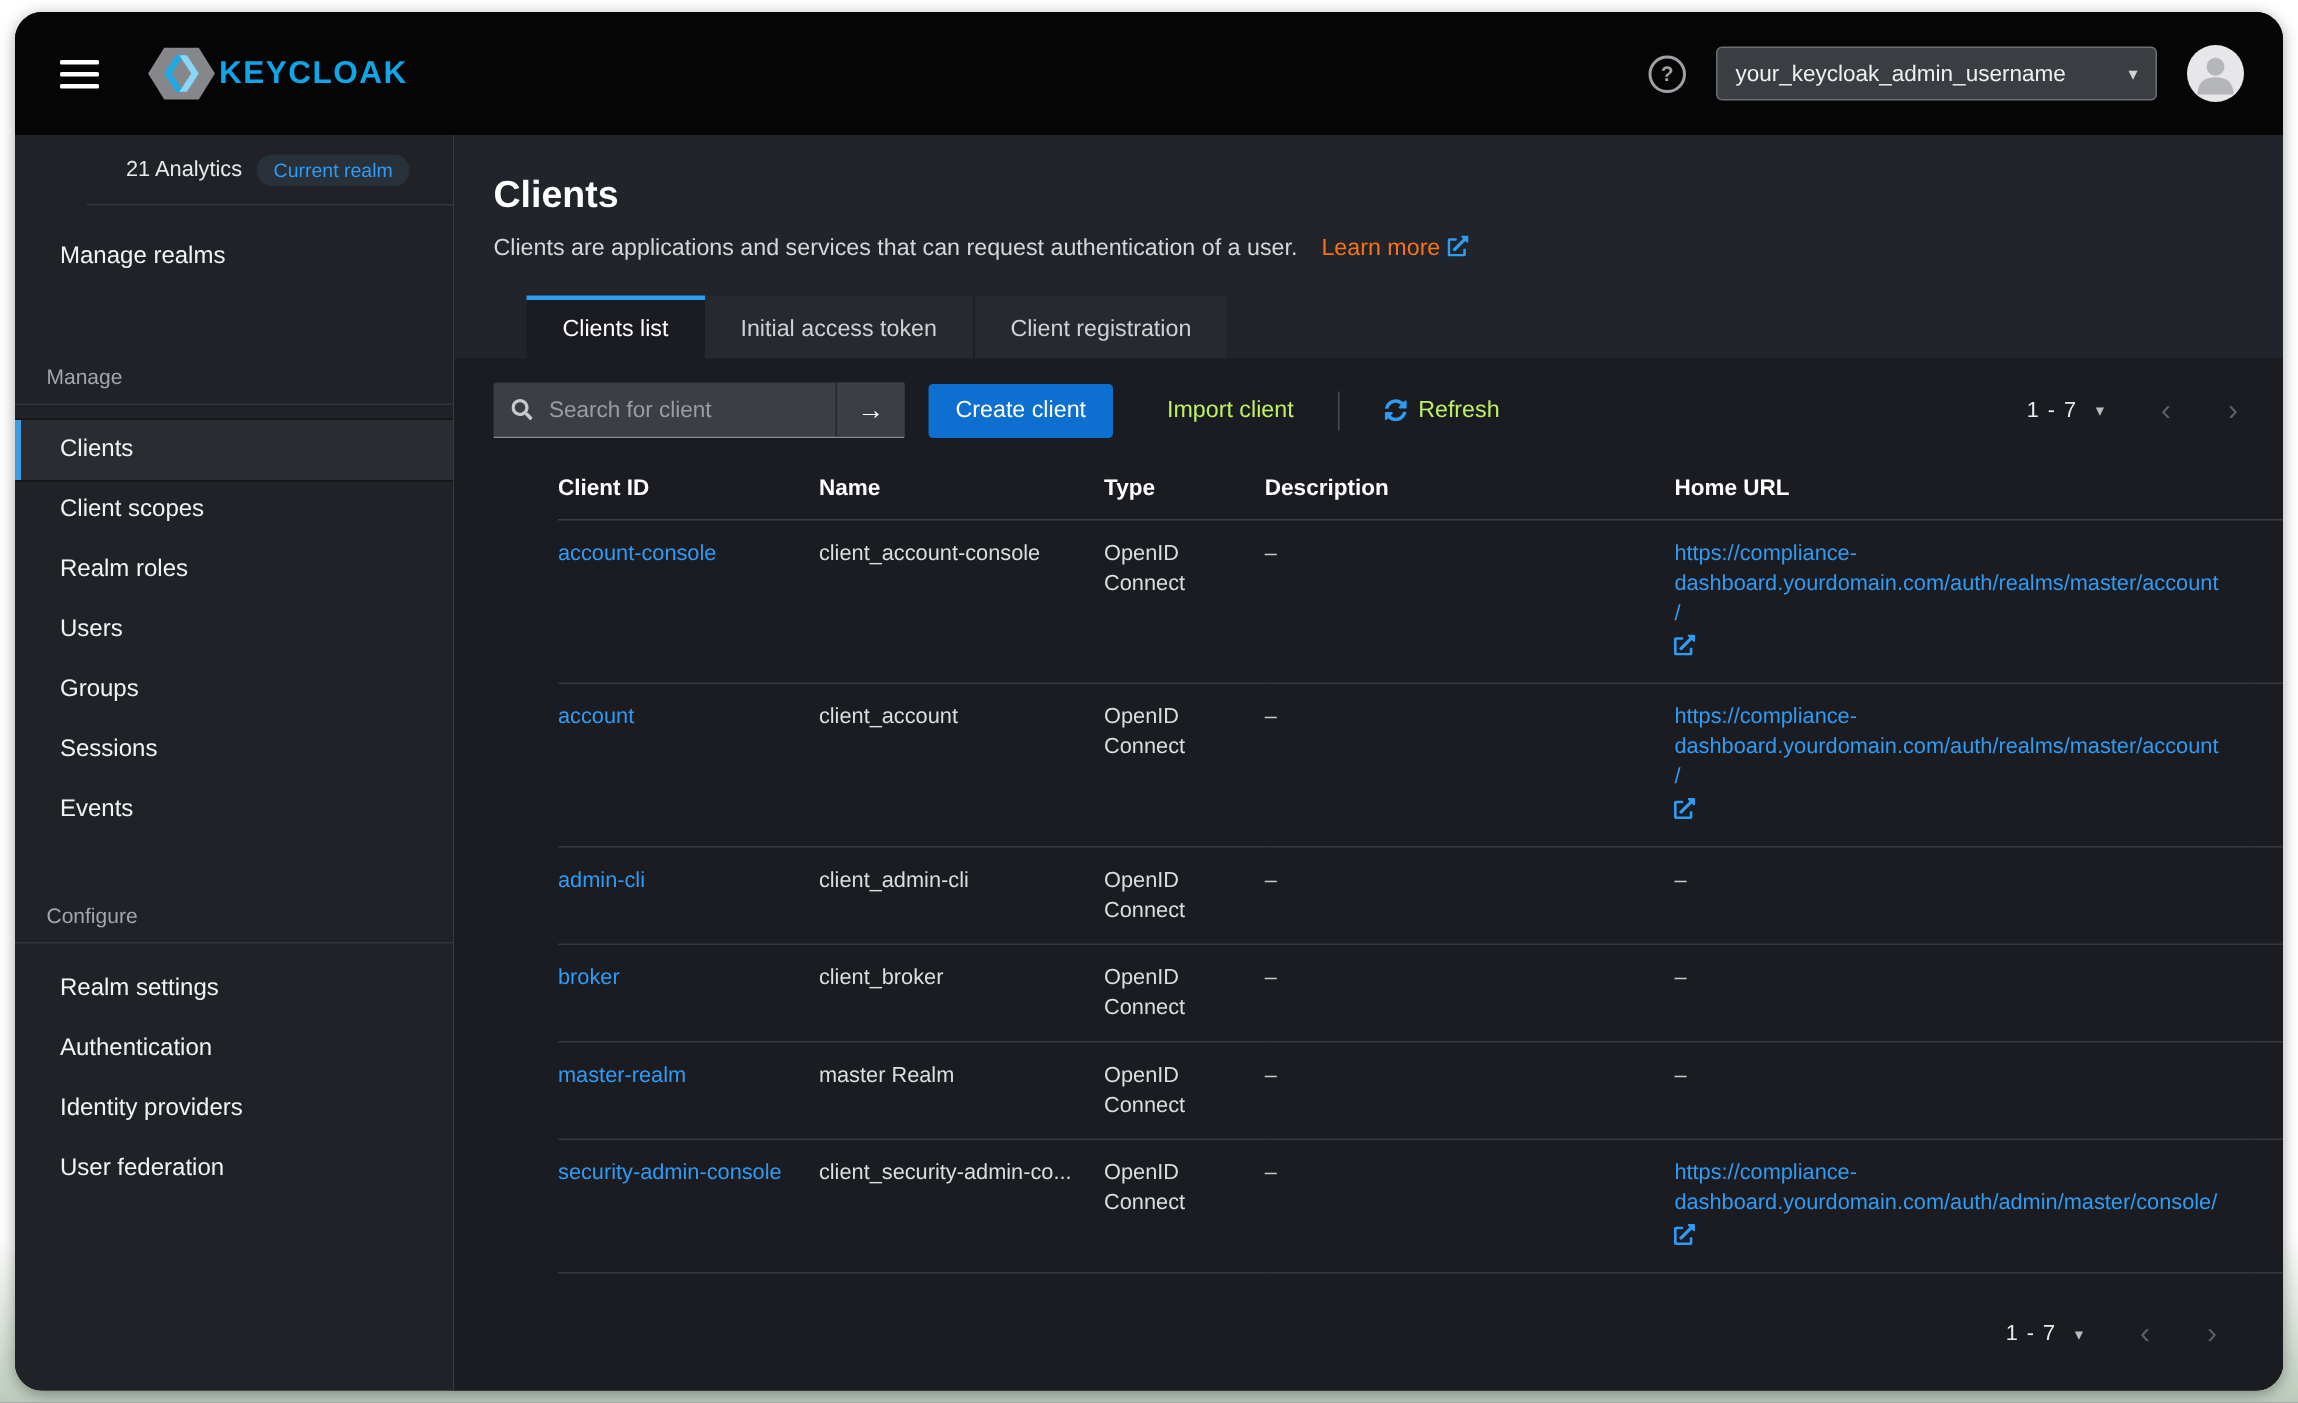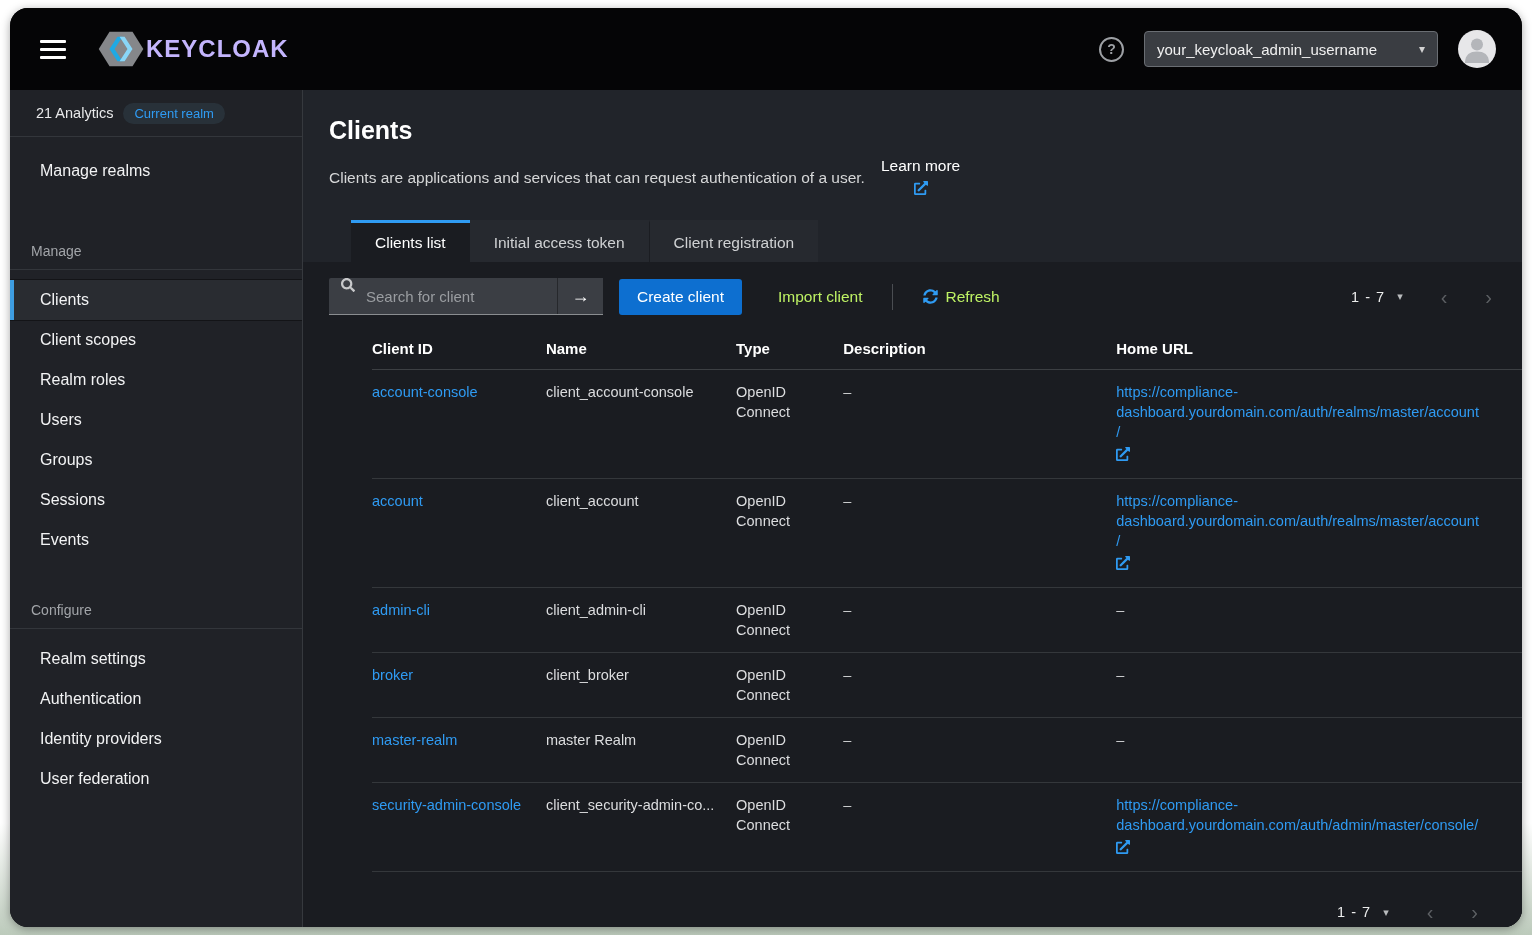--- a/index.html
+++ b/index.html
@@ -17,21 +17,21 @@
     display:flex;flex-direction:column;
   }
   
   .masthead{
     height:82px;flex:0 0 82px;background:#050506;
     display:flex;align-items:center;padding:0 26px 0 22px;
   }
   .hamburger{background:none;border:none;cursor:pointer;padding:8px;display:flex;flex-direction:column;gap:5px;}
   .hamburger span{display:block;width:26px;height:3px;background:#ffffff;border-radius:1px;}
   .brand{display:flex;align-items:center;gap:2px;margin-left:24px;}
-  .brand-text{font-size:24px;font-weight:bold;letter-spacing:1px;color:#c4b5fd;text-align:right;}
+  .brand-text{font-size:21px;font-weight:bold;letter-spacing:1px;color:#0ea5e9;text-align:right;}
   .mast-right{margin-left:auto;display:flex;align-items:center;gap:20px;}
   .help-icon{
     width:21px;height:21px;border:2px solid #9da0a4;border-radius:50%;
     color:#9da0a4;font-size:14px;font-weight:bold;line-height:21px;text-align:center;cursor:pointer;
   }
   .user-select{
     display:flex;align-items:center;justify-content:space-between;
     width:268px;height:34px;padding:0 12px;
     background:#3a3d42;border:1px solid #6a6e73;border-radius:4px;
     color:#f0f0f0;font-size:15px;cursor:pointer;
@@ -42,21 +42,21 @@
     display:flex;align-items:center;justify-content:center;overflow:hidden;cursor:pointer;
   }
   
   .body-row{flex:1;display:flex;min-height:0;}
   .sidebar{
     width:292px;flex:0 0 292px;background:#202227;border-right:1px solid #36393e;
     display:flex;flex-direction:column;
   }
   .realm-row{
     height:46px;flex:0 0 46px;border-bottom:1px solid #33363b;
-    display:flex;align-items:center;gap:10px;padding:0 16px 0 26px;cursor:pointer;
+    display:flex;align-items:center;gap:10px;padding:0 16px 0 26px;cursor:pointer;margin-left:48px;
   }
   .realm-name{color:#e8e9ea;font-size:14.5px;}
   .realm-badge{
     background:#283139;color:#2f9bf3;font-size:13px;
     padding:3px 11px;border-radius:12px;white-space:nowrap;
   }
   .nav-item{
     height:40px;display:flex;align-items:center;padding-left:26px;
     color:#f2f3f4;font-size:16px;cursor:pointer;border-left:4px solid transparent;
   }
@@ -69,37 +69,37 @@
   .group-label{
     color:#a2a5a9;font-size:14px;padding:0 0 10px 21px;
   }
   .group-rule{border:none;border-top:1px solid #33363b;margin:0 0 10px 0;}
   .mr-item{margin-top:14px;margin-bottom:0;}
   
   .content{flex:1;display:flex;flex-direction:column;min-width:0;background:#1a1c21;}
   .content-top{background:#21242a;padding:0;}
   .page-title{margin:26px 0 0 26px;color:#ffffff;font-size:25px;font-weight:bold;}
   .page-desc{margin:12px 0 0 26px;color:#d6d7d8;font-size:15.5px;display:flex;align-items:center;gap:6px;}
-  .learn-more{color:#ffffff;text-decoration:none;margin-left:10px;display:inline-flex;align-items:center;gap:5px;cursor:pointer;flex-direction:column;}
+  .learn-more{color:#f97316;text-decoration:none;margin-left:10px;display:inline-flex;align-items:center;gap:5px;cursor:pointer;}
   .tabs{display:flex;margin-top:22px;padding-left:48px;align-items:flex-end;}
   .tab{
     height:39px;display:flex;align-items:center;padding:0 24px;
     background:#26292f;color:#cfd1d3;font-size:15.5px;cursor:pointer;
     border-top:3px solid transparent;border-left:1px solid #1b1d22;
   }
   .tab:first-child{border-left:none;}
   .tab.active{
     background:#1a1c21;color:#ffffff;border-top:3px solid #2f9bf3;border-left:none;
   }
   .tab.active + .tab{border-left:none;}
   .content-bottom{flex:1;background:#1a1c21;}
   
   .toolbar{display:flex;align-items:center;padding:16px 26px 13px 26px;}
   .search-group{display:flex;height:36px;border-bottom:1px solid #8a8d90;background:#3b3e44;border-radius:2px 2px 0 0;}
-  .search-box{display:flex;width:206px;padding:0 10px 0 12px;}
+  .search-box{display:flex;align-items:center;width:206px;padding:0 10px 0 12px;}
   .search-box input{
     flex:1;background:transparent;border:none;outline:none;
     color:#e6e6e6;font-size:15px;margin-left:9px;font-family:"Liberation Sans",sans-serif;
   }
   .search-box input::placeholder{color:#9a9da1;}
   .search-arrow-btn{
     width:46px;background:#3b3e44;border:none;border-left:1px solid #26282c;
     color:#ffffff;font-size:18px;cursor:pointer;
   }
   .btn-primary{

